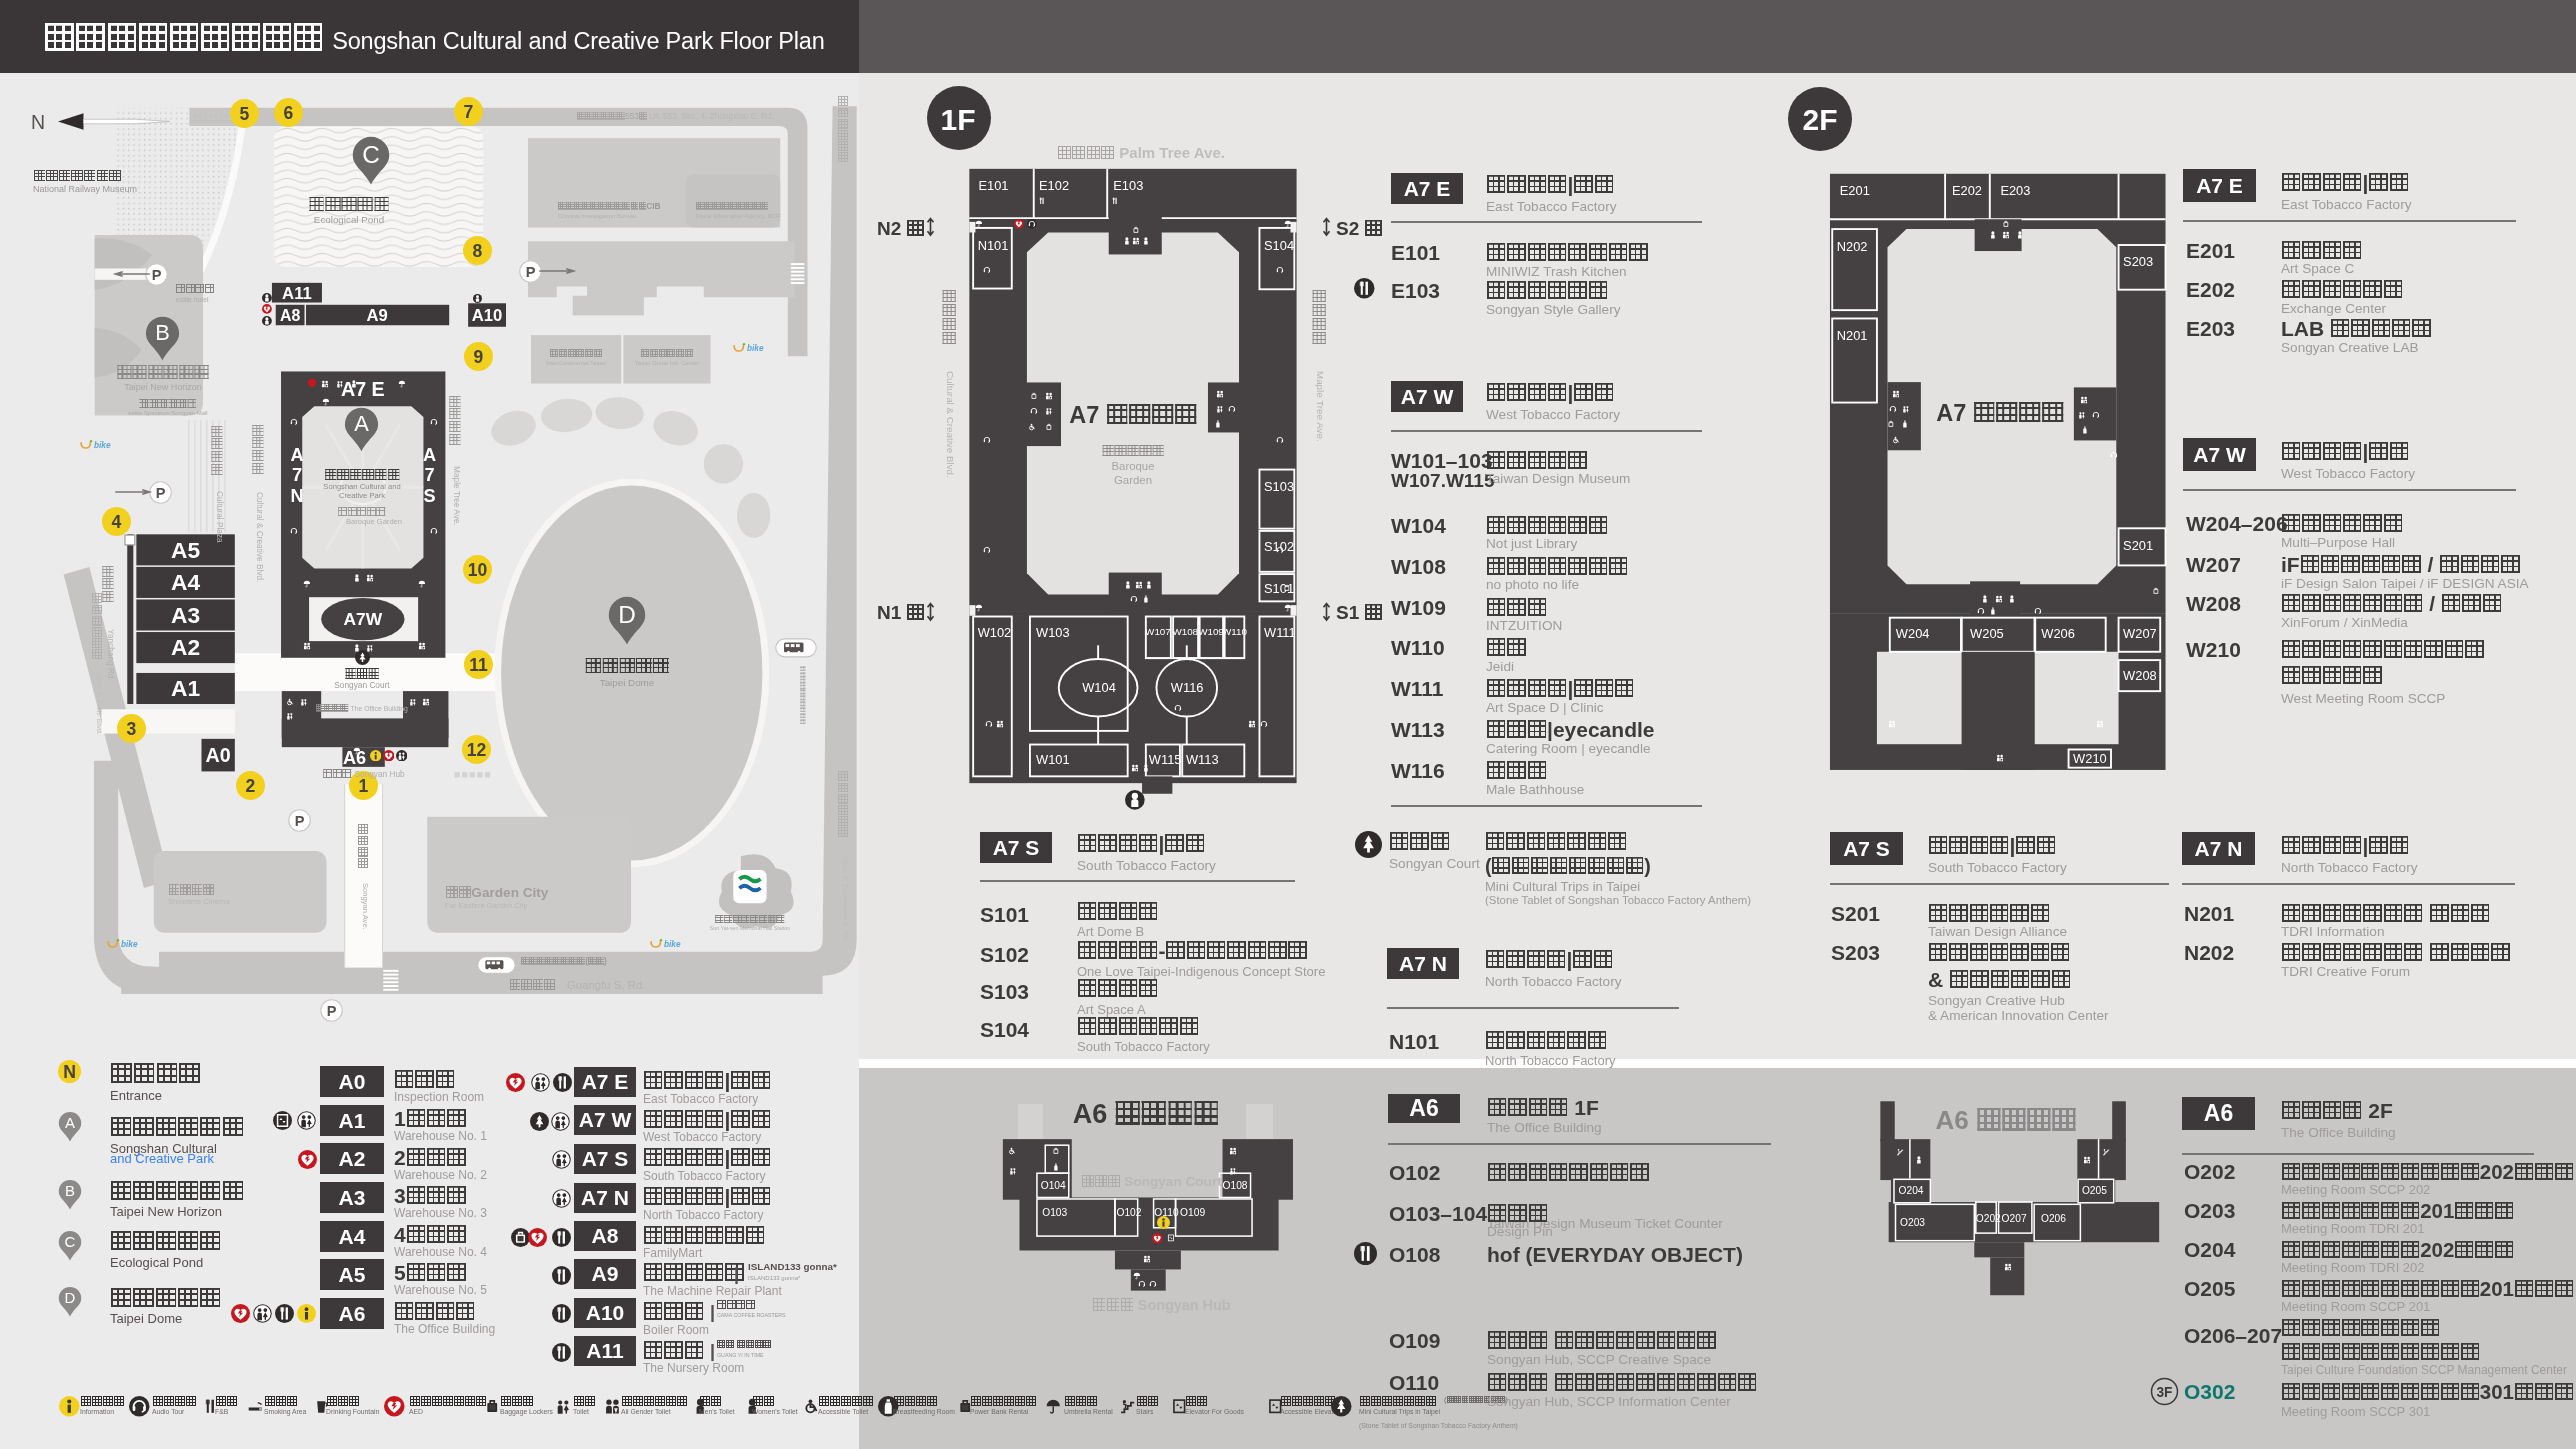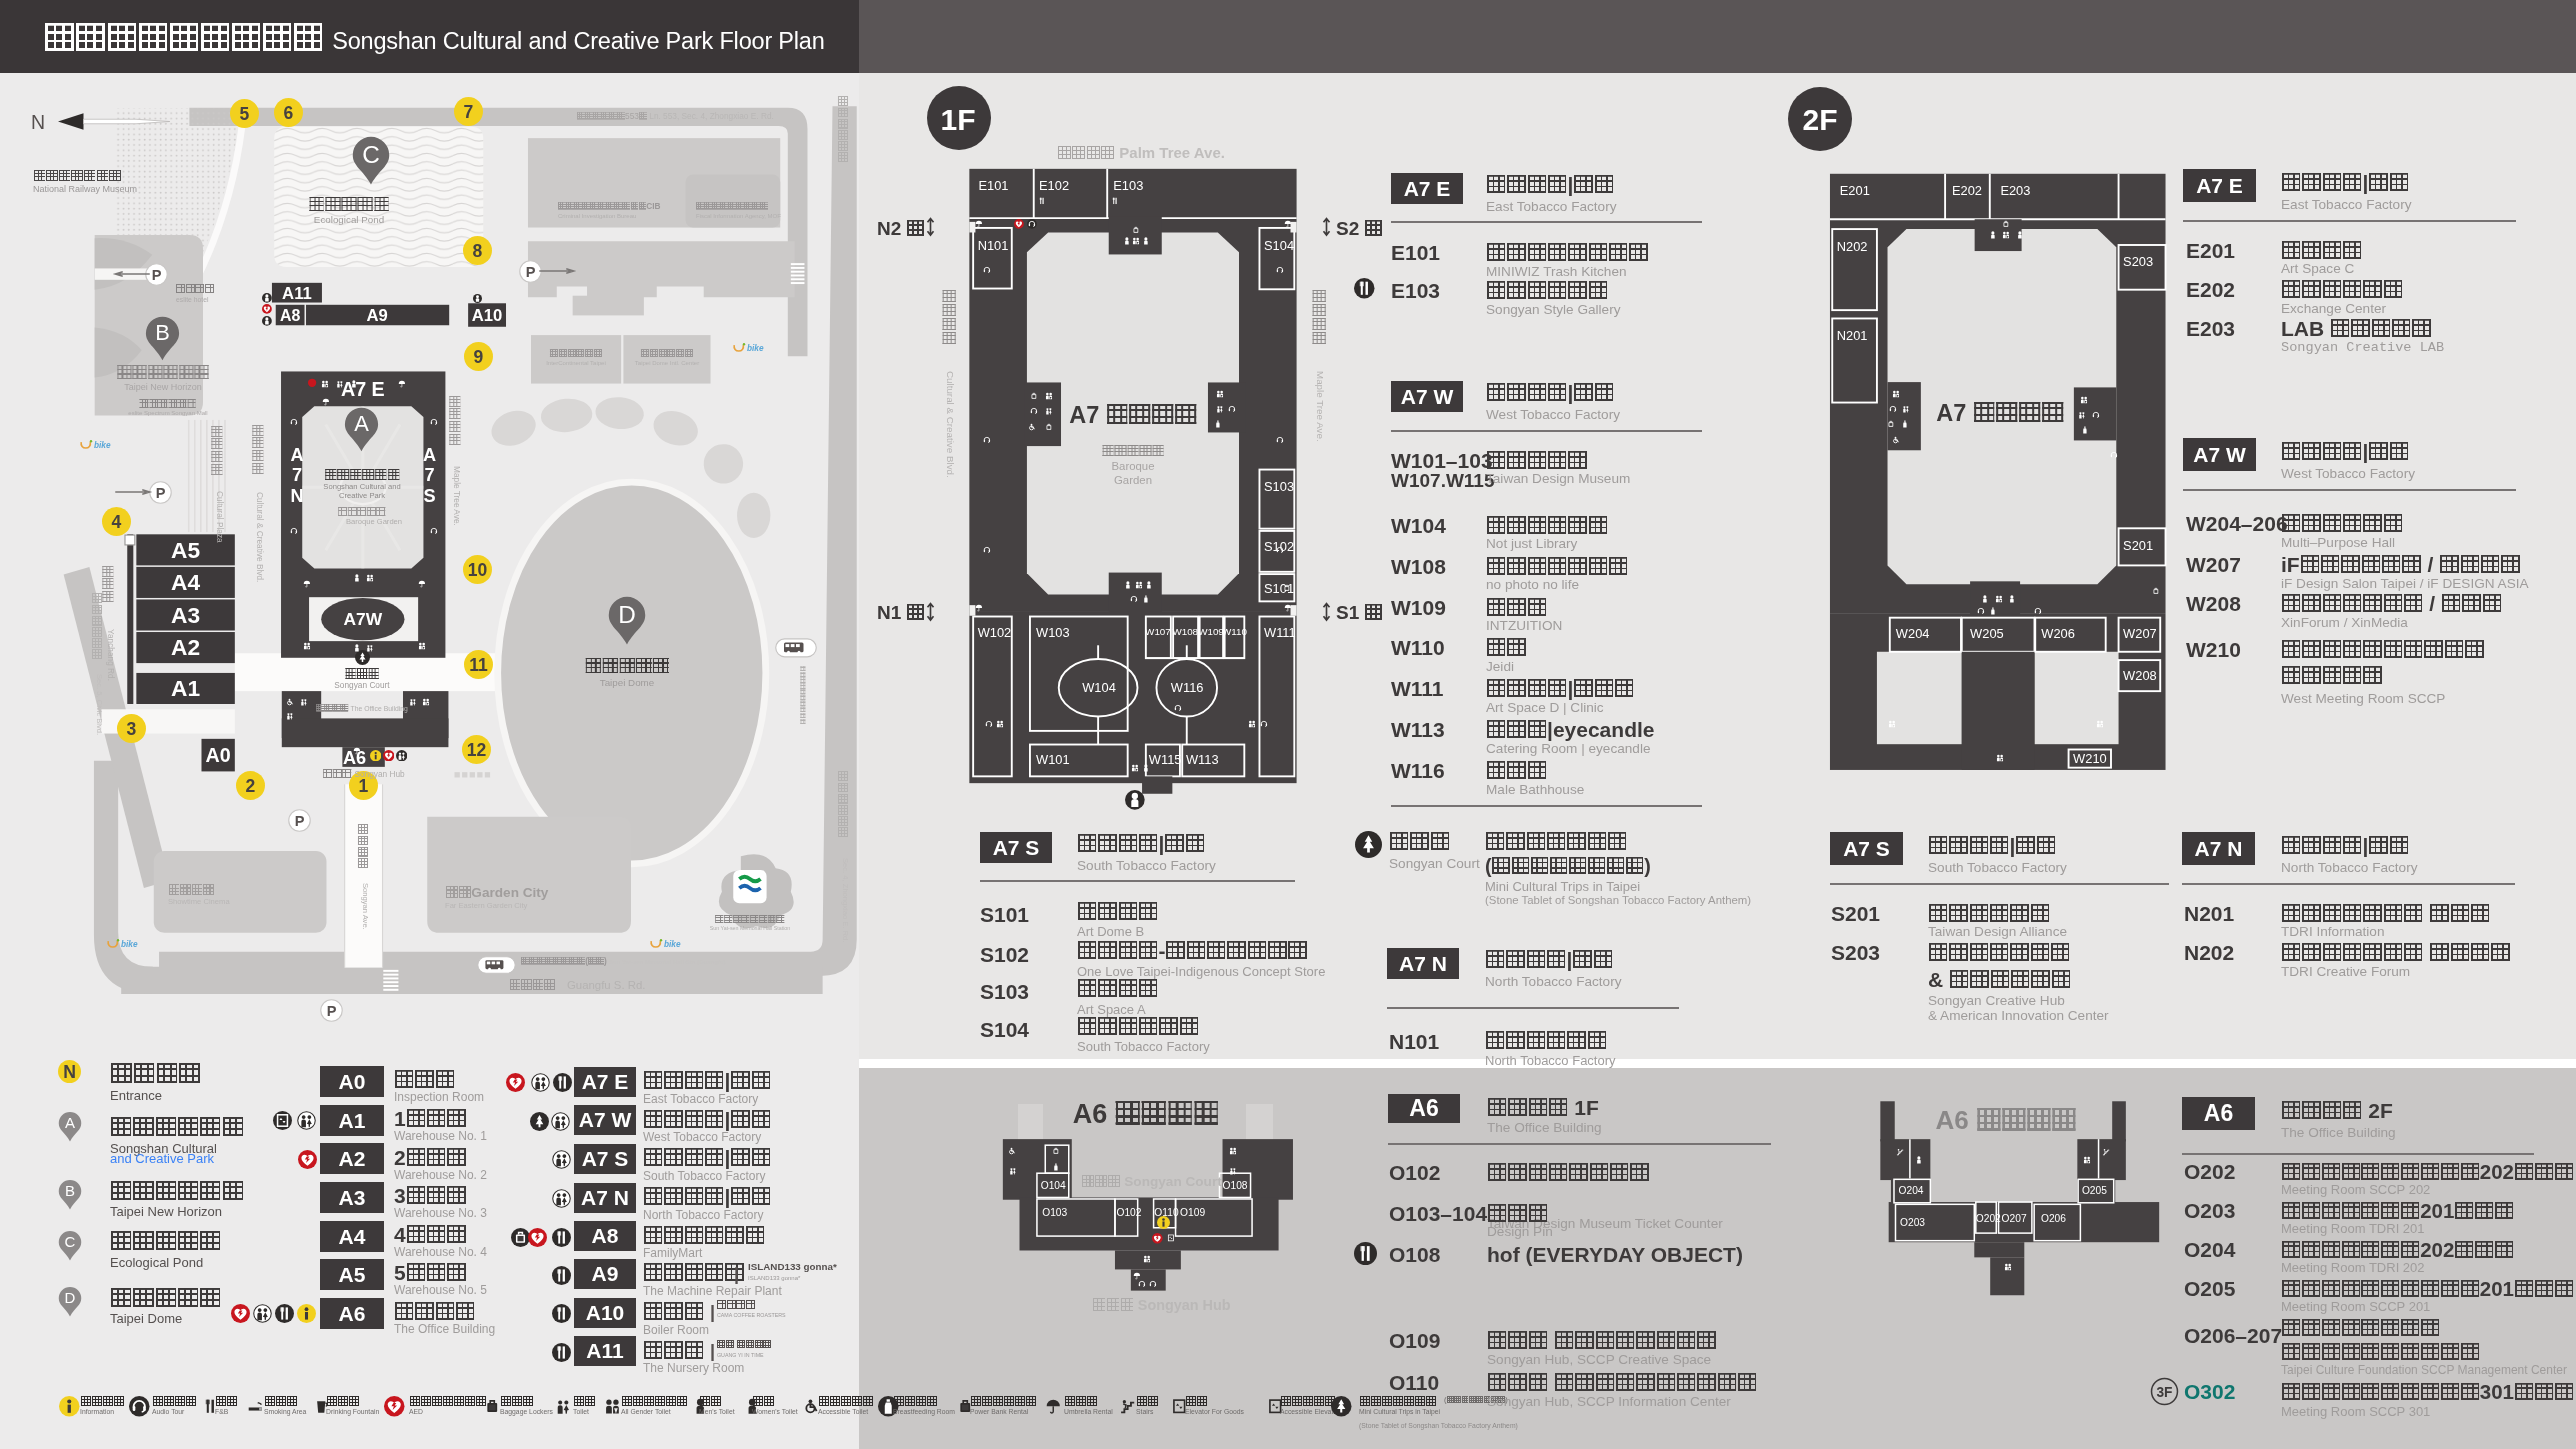--- a/index.html
+++ b/index.html
@@ -1565,21 +1565,21 @@
 <div class="t" style="left:2186px;top:239px;font-size:21px;color:#3d3a3a;">E201</div>
 <div class="t" style="left:2281px;top:239px;font-size:21px;color:#3d3a3a;"><i></i><i></i><i></i><i></i></div>
 <div class="t" style="left:2281px;top:261px;font-size:13.6px;color:#9f9c9b;font-weight:400;">Art Space C</div>
 
 <div class="t" style="left:2186px;top:278px;font-size:21px;color:#3d3a3a;">E202</div>
 <div class="t" style="left:2281px;top:278px;font-size:21px;color:#3d3a3a;"><i></i><i></i><i></i><i></i><i></i><i></i></div>
 <div class="t" style="left:2281px;top:301px;font-size:13.6px;color:#9f9c9b;font-weight:400;">Exchange Center</div>
 
 <div class="t" style="left:2186px;top:317px;font-size:21px;color:#3d3a3a;">E203</div>
 <div class="t" style="left:2281px;top:317px;font-size:21px;color:#3d3a3a;">LAB <i></i><i></i><i></i><i></i><i></i></div>
-<div class="t" style="left:2281px;top:340px;font-size:13.6px;color:#9f9c9b;font-weight:400;font-family:Liberation Mono, monospace;">Songyan Creative LAB</div>
+<div class="t" style="left:2281px;top:340px;font-size:13.6px;color:#9f9c9b;font-weight:400;">Songyan Creative LAB</div>
 
 <div class="t" style="left:2183px;top:438px;width:73px;height:33px;background:#3d393a;color:#fff;font-size:21px;text-align:center;line-height:33px;">A7 W</div>
 <div class="t" style="left:2281px;top:440px;font-size:21px;color:#3d3a3a;"><i></i><i></i><i></i><i></i>|<i></i><i></i></div>
 <div class="t" style="left:2281px;top:466px;font-size:13.6px;color:#9f9c9b;font-weight:400;">West Tobacco Factory</div>
 <div class="ab" style="left:2183px;top:489px;width:333px;height:1.5px;background:#777373"></div>
 
 <div class="t" style="left:2186px;top:512px;font-size:21px;color:#3d3a3a;">W204–206</div>
 <div class="t" style="left:2281px;top:512px;font-size:21px;color:#3d3a3a;"><i></i><i></i><i></i><i></i><i></i><i></i></div>
 <div class="t" style="left:2281px;top:535px;font-size:13.6px;color:#9f9c9b;font-weight:400;">Multi–Purpose Hall</div>
 

